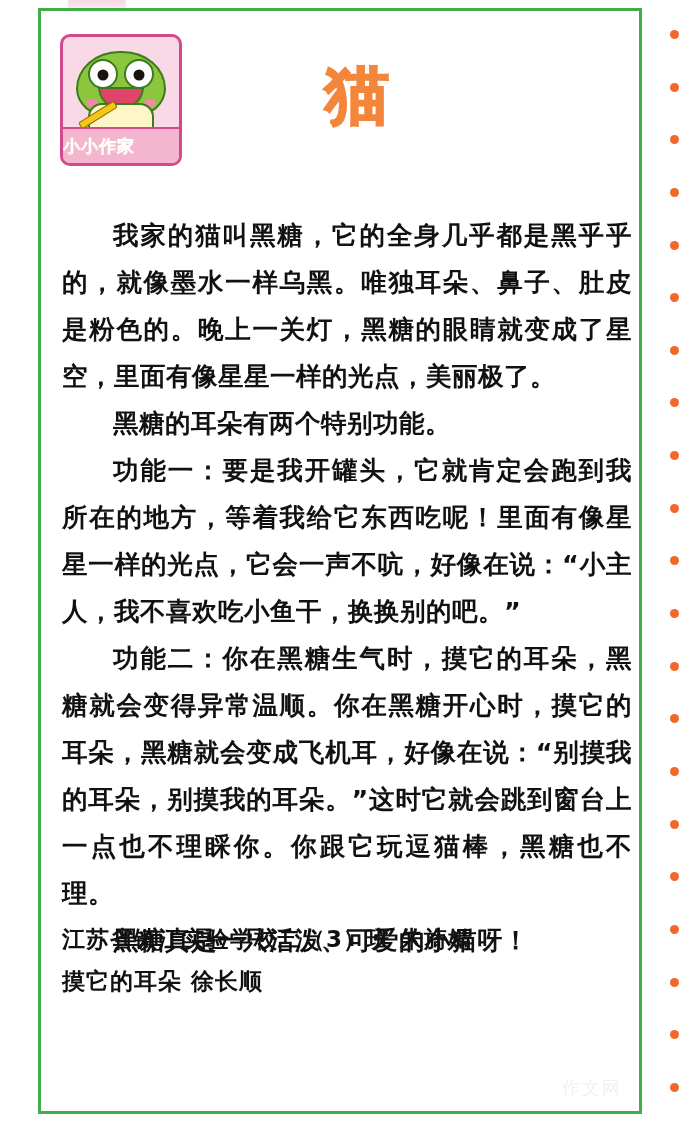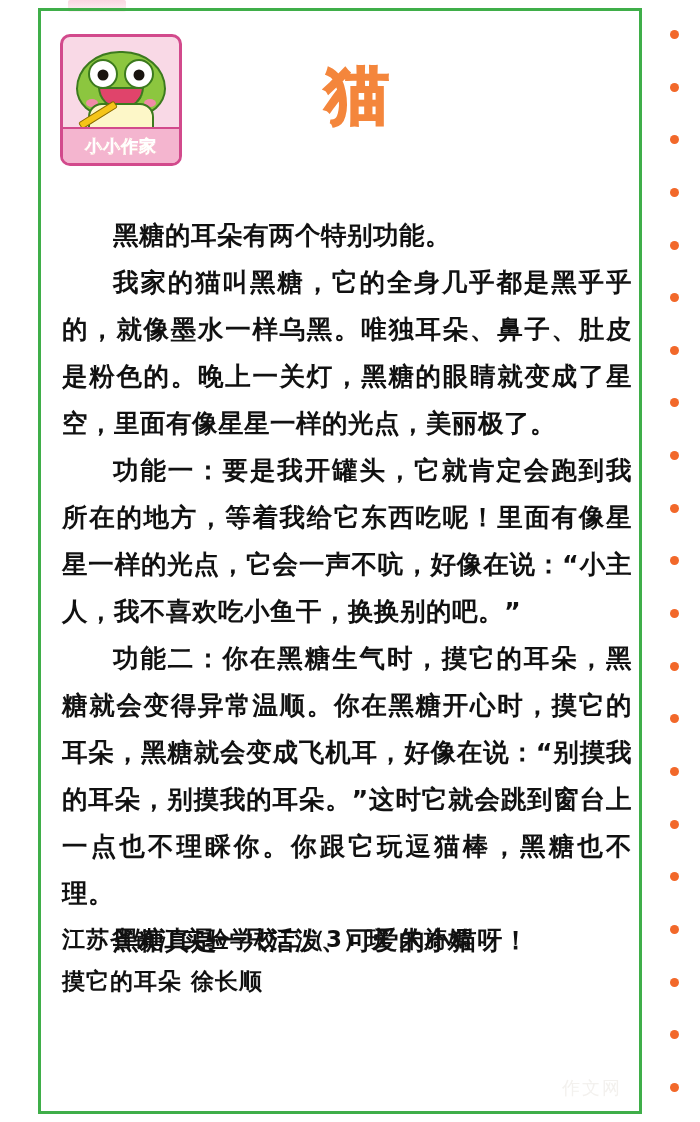--- a/index.html
+++ b/index.html
@@ -190,21 +190,21 @@
   .badge .ribbon {
     position: absolute;
     left: 0;
     right: 0;
     bottom: 0;
     height: 34px;
     background: #f4b5cf;
     border-top: 2px solid #d24a8c;
     display: flex;
     align-items: center;
-    justify-content: center;
+    justify-content: flex-start;
   }
   .badge .ribbon span {
     font-family: "DejaVu Sans", sans-serif;
     font-size: 17px;
     font-weight: bold;
     color: #f2682a;
     letter-spacing: 1px;
     -webkit-text-stroke: 0.6px #ffffff;
   }
 
@@ -321,22 +321,22 @@
       <div class="pen"></div>
       <div class="ribbon">
         <span>小小作家</span>
       </div>
     </div>
 
     <div class="article-title">猫</div>
   </div>
 
   <div class="article">
+    <p>我家的猫叫黑糖，它的全身几乎都是黑乎乎的，就像墨水一样乌黑。唯独耳朵、鼻子、肚皮是粉色的。晚上一关灯，黑糖的眼睛就变成了星空，里面有像星星一样的光点，美丽极了。</p>
     <p>黑糖的耳朵有两个特别功能。</p>
-    <p>我家的猫叫黑糖，它的全身几乎都是黑乎乎的，就像墨水一样乌黑。唯独耳朵、鼻子、肚皮是粉色的。晚上一关灯，黑糖的眼睛就变成了星空，里面有像星星一样的光点，美丽极了。</p>
     <p>功能一：要是我开罐头，它就肯定会跑到我所在的地方，等着我给它东西吃呢！里面有像星星一样的光点，它会一声不吭，好像在说：“小主人，我不喜欢吃小鱼干，换换别的吧。”</p>
     <p>功能二：你在黑糖生气时，摸它的耳朵，黑糖就会变得异常温顺。你在黑糖开心时，摸它的耳朵，黑糖就会变成飞机耳，好像在说：“别摸我的耳朵，别摸我的耳朵。”这时它就会跳到窗台上一点也不理睬你。你跟它玩逗猫棒，黑糖也不理。</p>
     <p>黑糖真是一只活泼、可爱的小猫呀！</p>
   </div>
 
   <div class="byline">
     <div>江苏省镇江实验学校二（3）班 朱旖嫣</div>
     <div>摸它的耳朵 徐长顺</div>
   </div>
 

